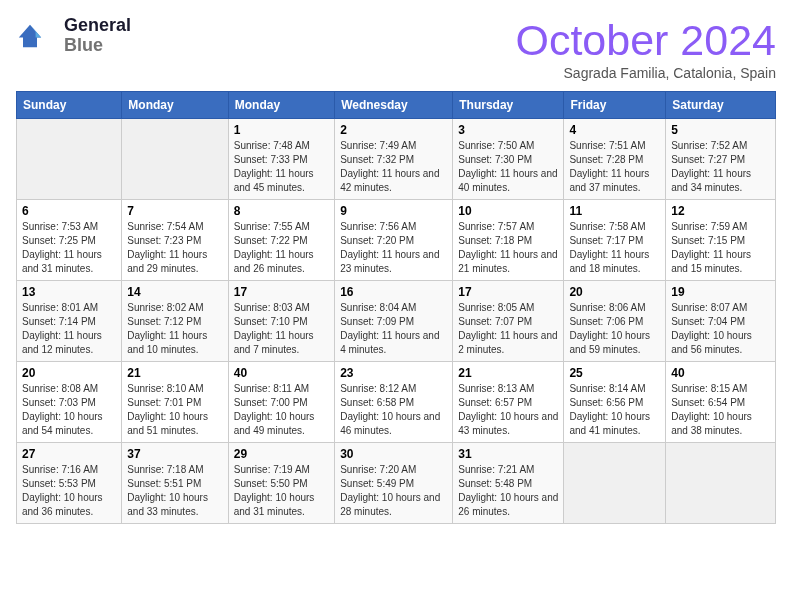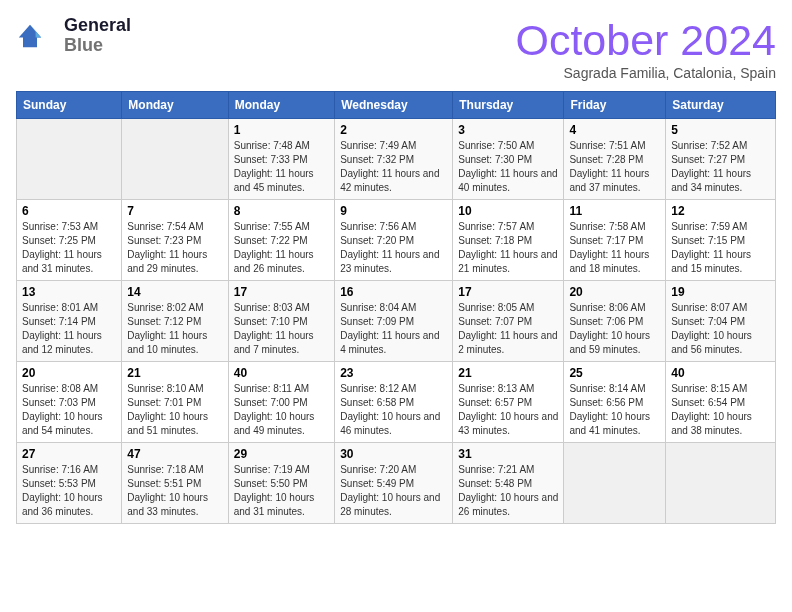--- a/index.html
+++ b/index.html
@@ -233,21 +233,21 @@
           <span class="day-num">40</span>
           <div class="day-info">Sunrise: 8:15 AM<br>Sunset: 6:54 PM<br>Daylight: 10 hours and 38 minutes.</div>
         </td>
       </tr>
       <tr>
         <td>
           <span class="day-num">27</span>
           <div class="day-info">Sunrise: 7:16 AM<br>Sunset: 5:53 PM<br>Daylight: 10 hours and 36 minutes.</div>
         </td>
         <td>
-          <span class="day-num">47</span>
+          <span class="day-num">37</span>
           <div class="day-info">Sunrise: 7:18 AM<br>Sunset: 5:51 PM<br>Daylight: 10 hours and 33 minutes.</div>
         </td>
         <td>
           <span class="day-num">29</span>
           <div class="day-info">Sunrise: 7:19 AM<br>Sunset: 5:50 PM<br>Daylight: 10 hours and 31 minutes.</div>
         </td>
         <td>
           <span class="day-num">30</span>
           <div class="day-info">Sunrise: 7:20 AM<br>Sunset: 5:49 PM<br>Daylight: 10 hours and 28 minutes.</div>
         </td>

